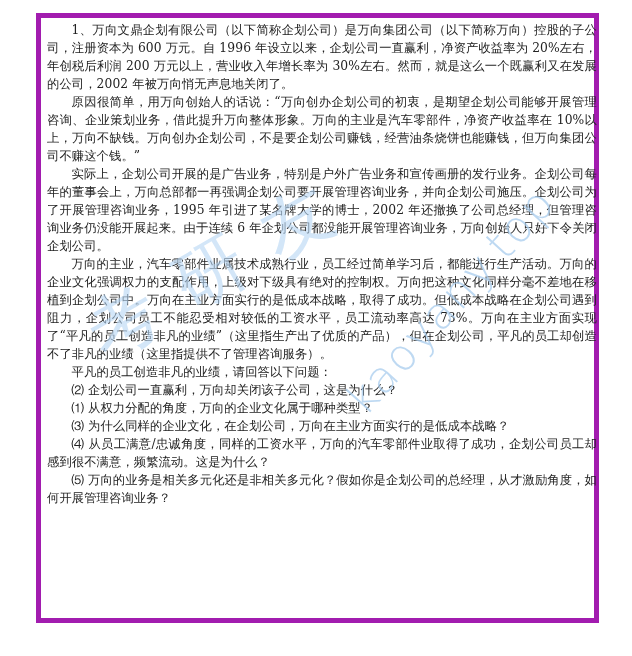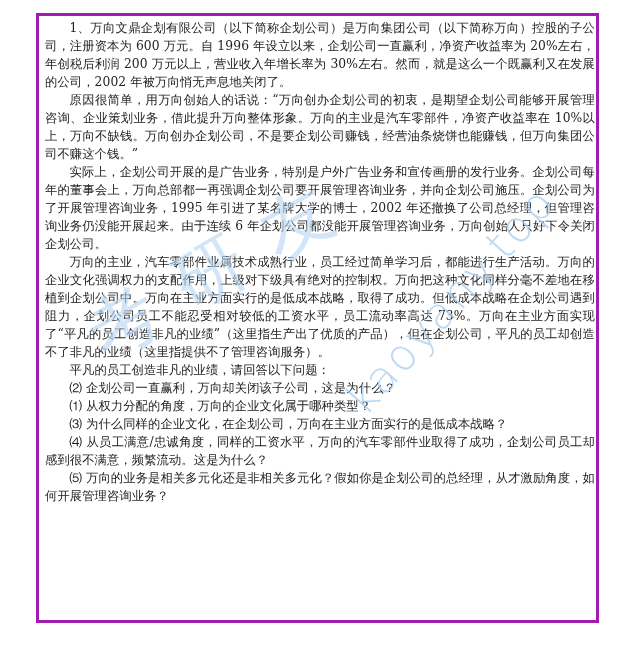--- a/index.html
+++ b/index.html
@@ -1,19 +1,19 @@
 <!DOCTYPE html>
 <html><head>
 <meta charset="utf-8">
 <style>
   html, body { margin: 0; padding: 0; background: #ffffff; }
   body { width: 632px; height: 656px; position: relative; overflow: hidden; }
   .frame {
     position: absolute; left: 36px; top: 13px; width: 563px; height: 610px;
-    border: 3px solid #a21caf; box-sizing: border-box; background: #fff;
+    border: 5px solid #a21caf; box-sizing: border-box; background: #fff;
   }
   .content {
     position: absolute; left: 6px; top: 3px; width: 550px;
     font-family: "DejaVu Serif", "Liberation Serif", serif;
     font-size: 12.3px; line-height: 18px; color: #222;
     text-align: justify; text-justify: inter-character;
     letter-spacing: 0.1px;
   }
   .content p { margin: 0; text-indent: 2em; }
   .content p.q { text-indent: 2em; }

